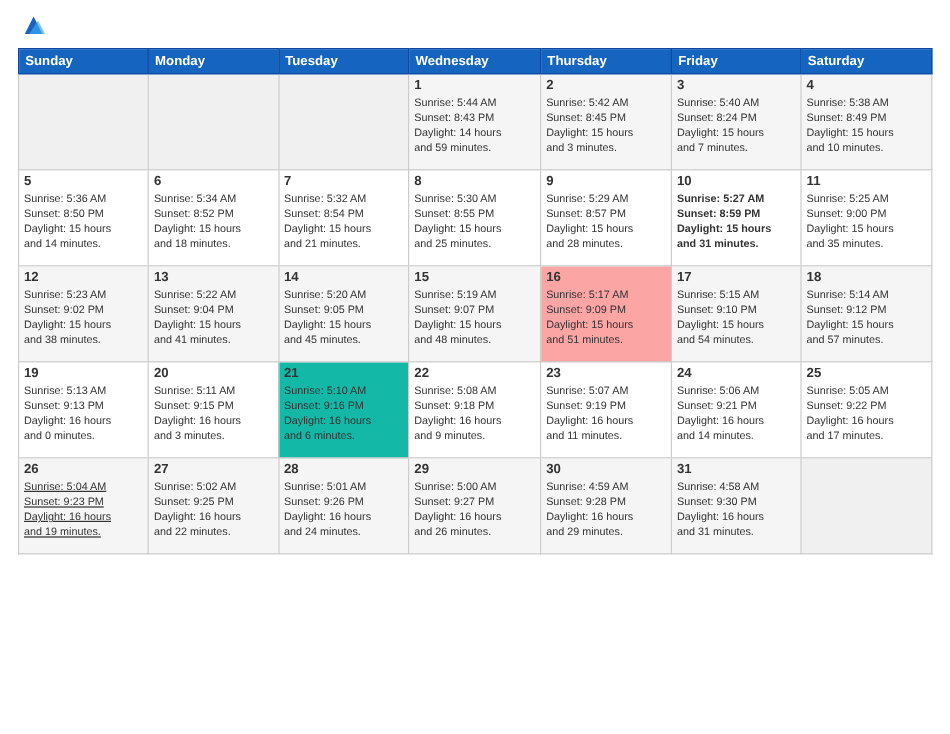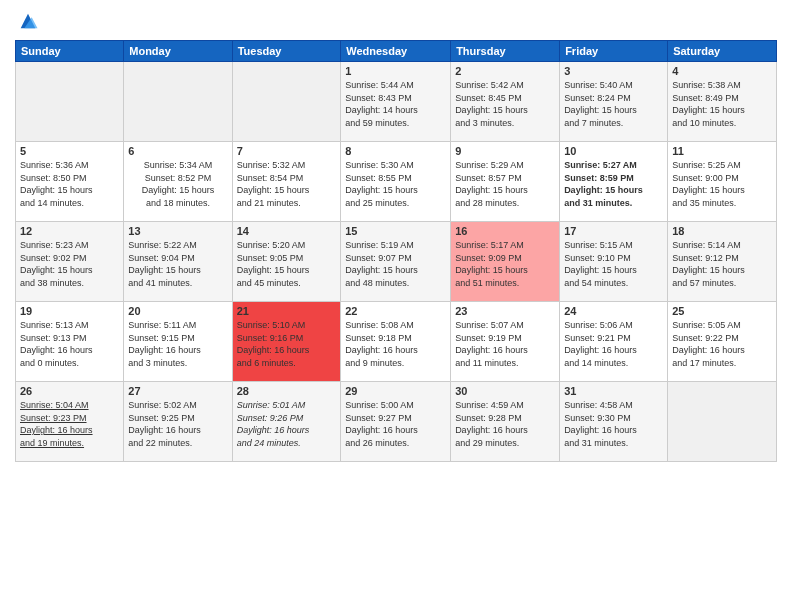--- a/index.html
+++ b/index.html
@@ -170,21 +170,21 @@
         <tr>
           <td style="background: rgb(255, 255, 255);">
             <span class="day-num">5</span>
             <div class="day-info" style="white-space: pre-line;">Sunrise: 5:36 AM
 Sunset: 8:50 PM
 Daylight: 15 hours
 and 14 minutes.</div>
           </td>
           <td style="background: rgb(255, 255, 255);">
             <span class="day-num">6</span>
-            <div class="day-info" style="white-space: pre-line; text-align: center;">Sunrise: 5:34 AM
+            <div class="day-info" style="white-space: pre-line;">Sunrise: 5:34 AM
 Sunset: 8:52 PM
 Daylight: 15 hours
 and 18 minutes.</div>
           </td>
           <td style="background: rgb(255, 255, 255);">
             <span class="day-num">7</span>
             <div class="day-info" style="white-space: pre-line;">Sunrise: 5:32 AM
 Sunset: 8:54 PM
 Daylight: 15 hours
 and 21 minutes.</div>
@@ -277,21 +277,21 @@
 Daylight: 16 hours
 and 0 minutes.</div>
           </td>
           <td style="background: rgb(255, 255, 255);">
             <span class="day-num">20</span>
             <div class="day-info" style="white-space: pre-line;">Sunrise: 5:11 AM
 Sunset: 9:15 PM
 Daylight: 16 hours
 and 3 minutes.</div>
           </td>
-          <td style="background: #ef4444; margin-left: 40px;">
+          <td style="background: #14b8a6; margin-left: 40px;">
             <span class="day-num">21</span>
             <div class="day-info" style="white-space: pre-line;">Sunrise: 5:10 AM
 Sunset: 9:16 PM
 Daylight: 16 hours
 and 6 minutes.</div>
           </td>
           <td style="background: rgb(255, 255, 255);">
             <span class="day-num">22</span>
             <div class="day-info" style="white-space: pre-line;">Sunrise: 5:08 AM
 Sunset: 9:18 PM
@@ -330,21 +330,21 @@
           </td>
           <td style="background: rgb(245, 245, 245);">
             <span class="day-num">27</span>
             <div class="day-info" style="white-space: pre-line;">Sunrise: 5:02 AM
 Sunset: 9:25 PM
 Daylight: 16 hours
 and 22 minutes.</div>
           </td>
           <td style="background: rgb(245, 245, 245);">
             <span class="day-num">28</span>
-            <div class="day-info" style="white-space: pre-line; font-style: italic;">Sunrise: 5:01 AM
+            <div class="day-info" style="white-space: pre-line;">Sunrise: 5:01 AM
 Sunset: 9:26 PM
 Daylight: 16 hours
 and 24 minutes.</div>
           </td>
           <td style="background: rgb(245, 245, 245);">
             <span class="day-num">29</span>
             <div class="day-info" style="white-space: pre-line;">Sunrise: 5:00 AM
 Sunset: 9:27 PM
 Daylight: 16 hours
 and 26 minutes.</div>

